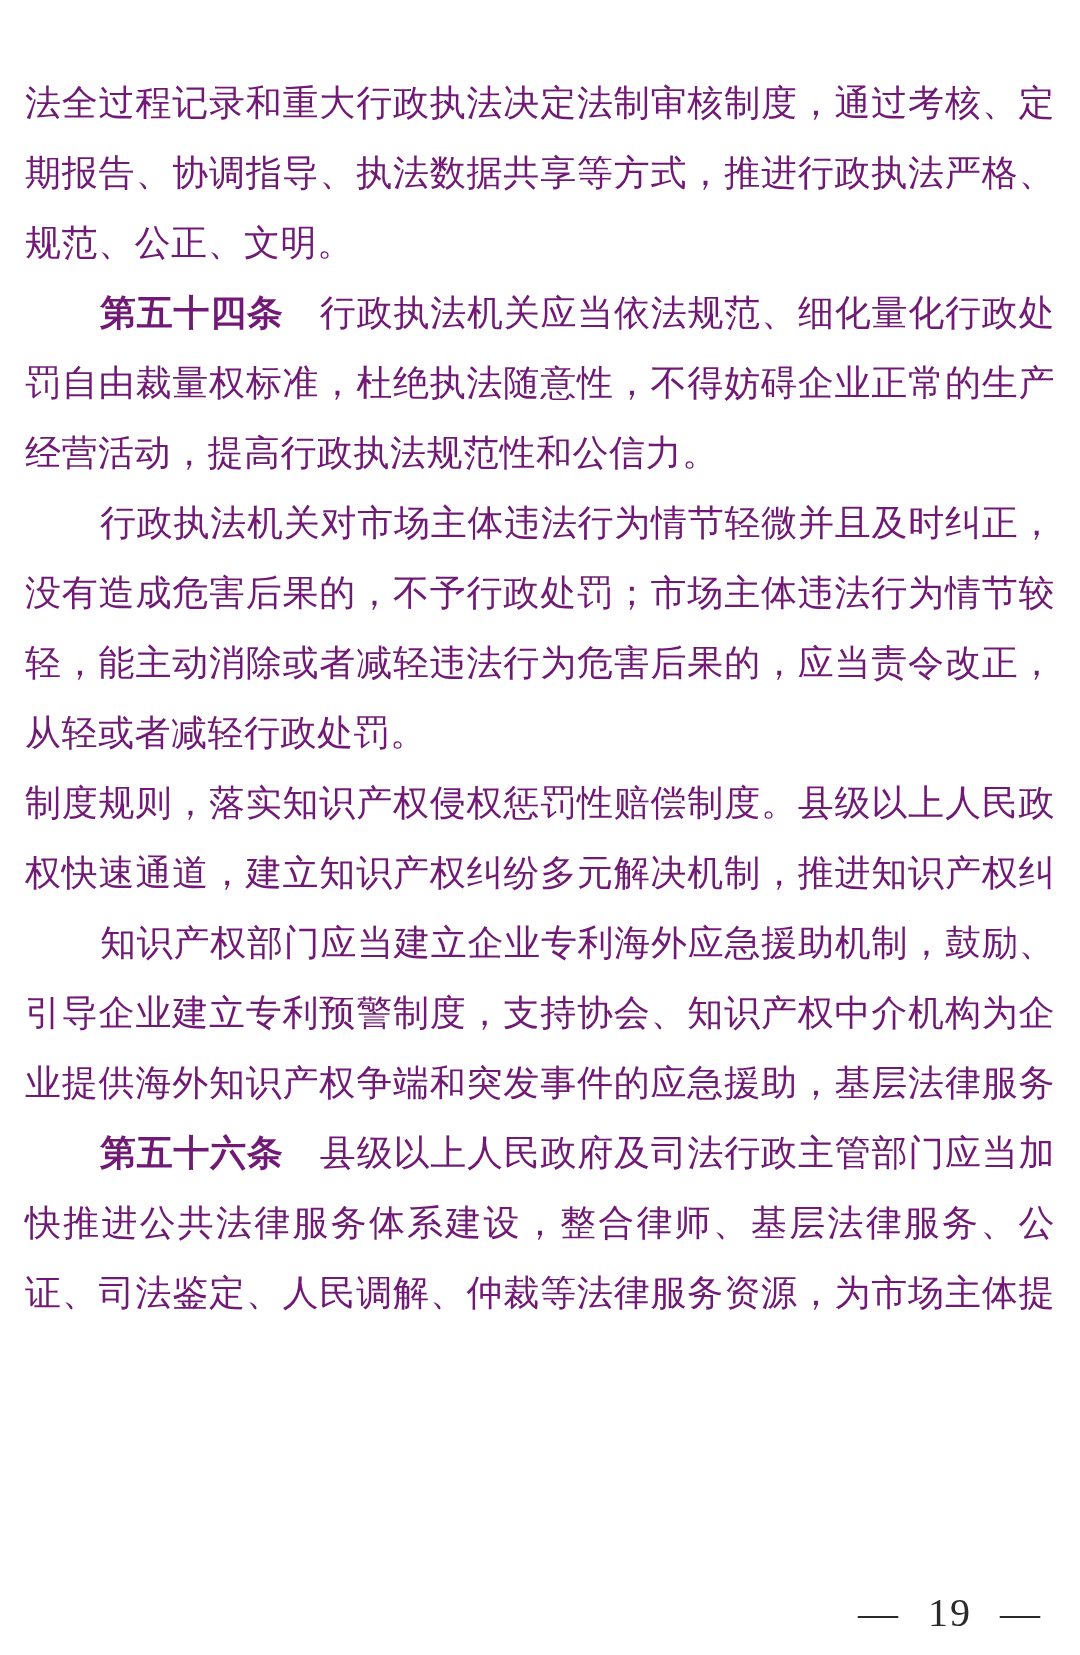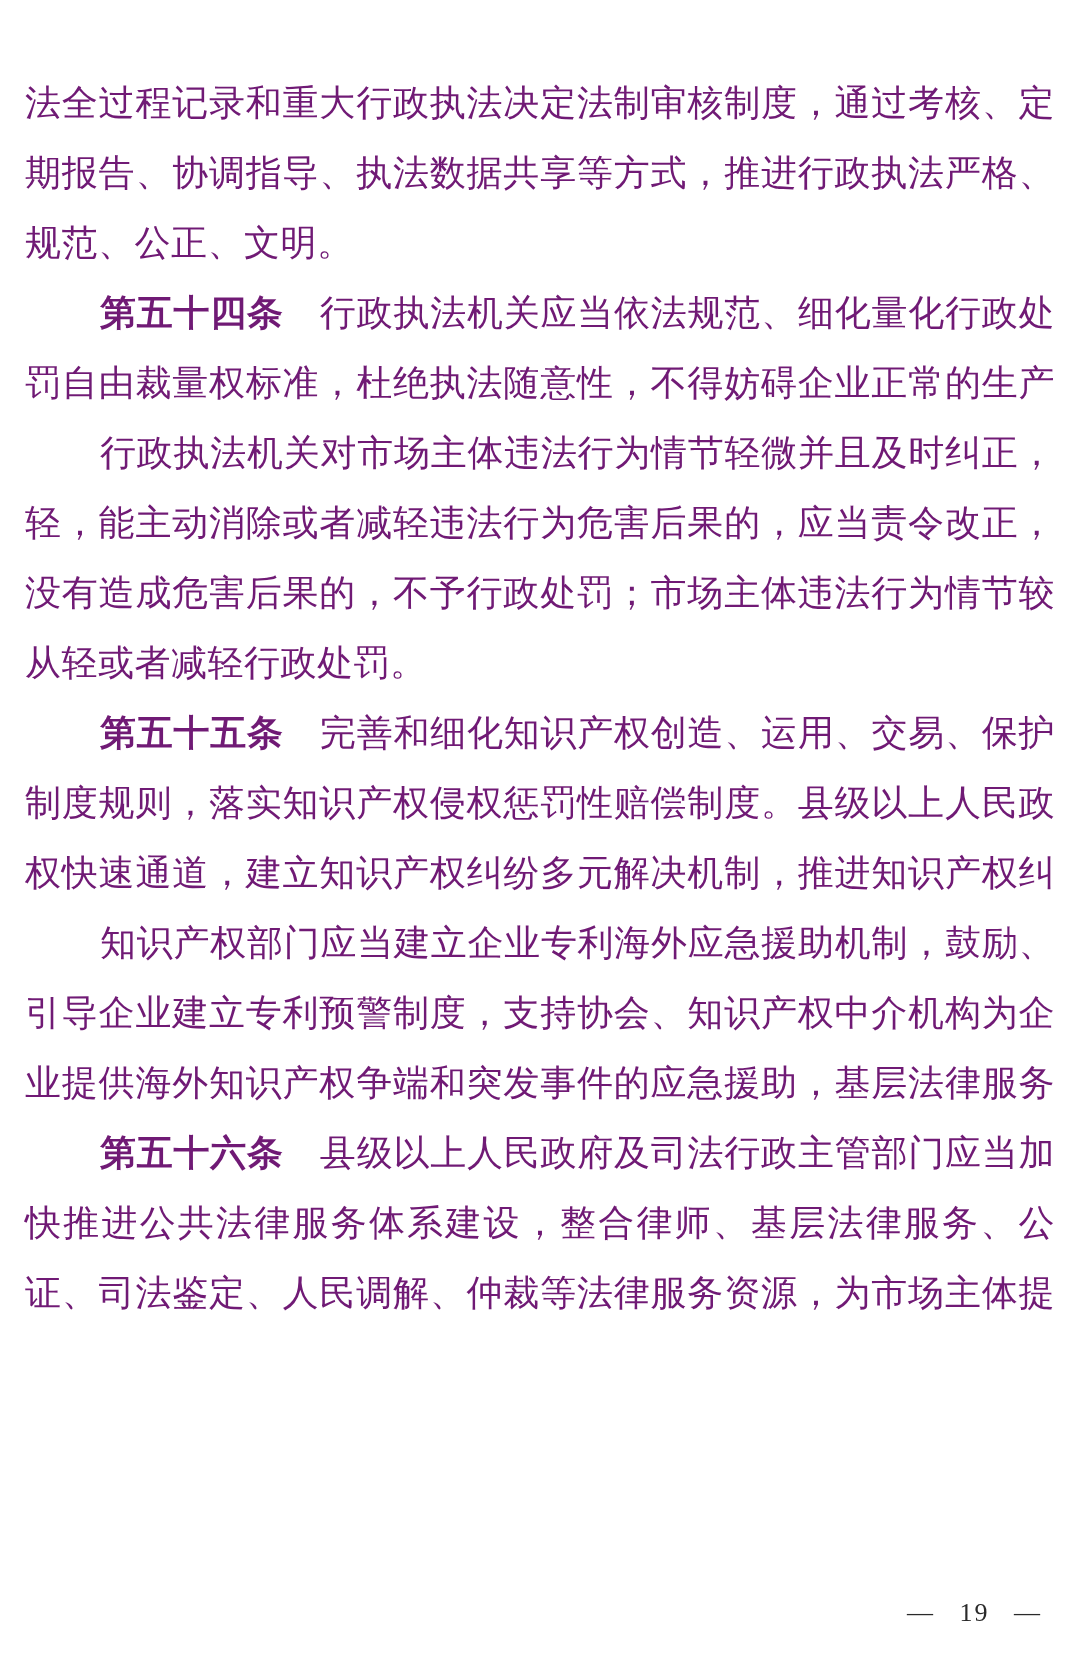--- a/index.html
+++ b/index.html
@@ -44,45 +44,45 @@
     font-family: Liberation Serif, serif;
     font-weight: 700;
     margin-right: 36px;
   }
   .page-number {
     position: absolute;
     right: 38px;
     top: 1588px;
     height: 50px;
     line-height: 50px;
-    font-size: 26px;
+    font-size: 40px;
     letter-spacing: 2px;
     word-spacing: 16px;
     color: #2a2a2a;
     font-family: "Liberation Serif", "DejaVu Serif", serif;
   }
 </style>
 </head>
 <body>
 
 <main class="page-body">
 
   <div class="line">法全过程记录和重大行政执法决定法制审核制度，通过考核、定</div>
   <div class="line">期报告、协调指导、执法数据共享等方式，推进行政执法严格、</div>
   <div class="line endline">规范、公正、文明。</div>
 
   <div class="line indent"><span class="article-heading">第五十四条</span><span>行政执法机关应当依法规范、细化量化行政处</span></div>
   <div class="line">罚自由裁量权标准，杜绝执法随意性，不得妨碍企业正常的生产</div>
+  <div class="line endline">经营活动，提高行政执法规范性和公信力。</div>
 
   <div class="line indent">行政执法机关对市场主体违法行为情节轻微并且及时纠正，</div>
+  <div class="line">没有造成危害后果的，不予行政处罚；市场主体违法行为情节较</div>
   <div class="line">轻，能主动消除或者减轻违法行为危害后果的，应当责令改正，</div>
-  <div class="line">没有造成危害后果的，不予行政处罚；市场主体违法行为情节较</div>
   <div class="line endline">从轻或者减轻行政处罚。</div>
 
-  <div class="line indent"><span class="article-heading">第五十五条</span><span>完善和细化知识产权创造、运用、交易、保护</span></div>
   <div class="line">制度规则，落实知识产权侵权惩罚性赔偿制度。县级以上人民政</div>
   <div class="line">权快速通道，建立知识产权纠纷多元解决机制，推进知识产权纠</div>
 
   <div class="line indent">知识产权部门应当建立企业专利海外应急援助机制，鼓励、</div>
   <div class="line">引导企业建立专利预警制度，支持协会、知识产权中介机构为企</div>
   <div class="line">业提供海外知识产权争端和突发事件的应急援助，基层法律服务</div>
 
   <div class="line indent"><span class="article-heading">第五十六条</span><span>县级以上人民政府及司法行政主管部门应当加</span></div>
   <div class="line">快推进公共法律服务体系建设，整合律师、基层法律服务、公</div>
   <div class="line">证、司法鉴定、人民调解、仲裁等法律服务资源，为市场主体提</div>

